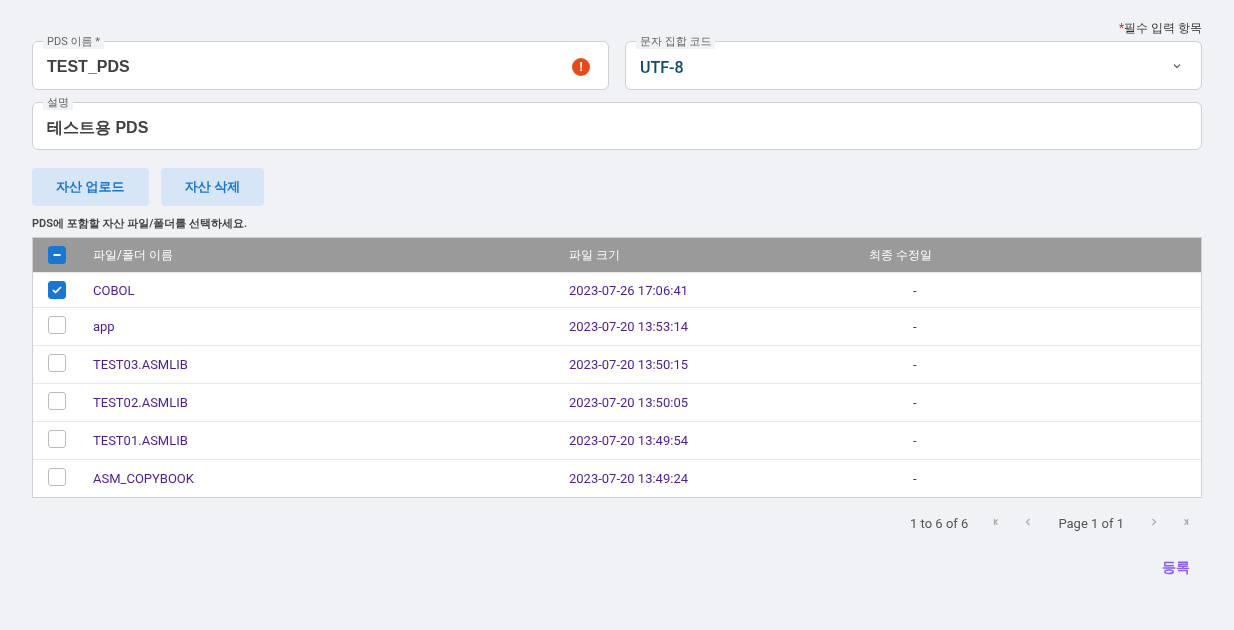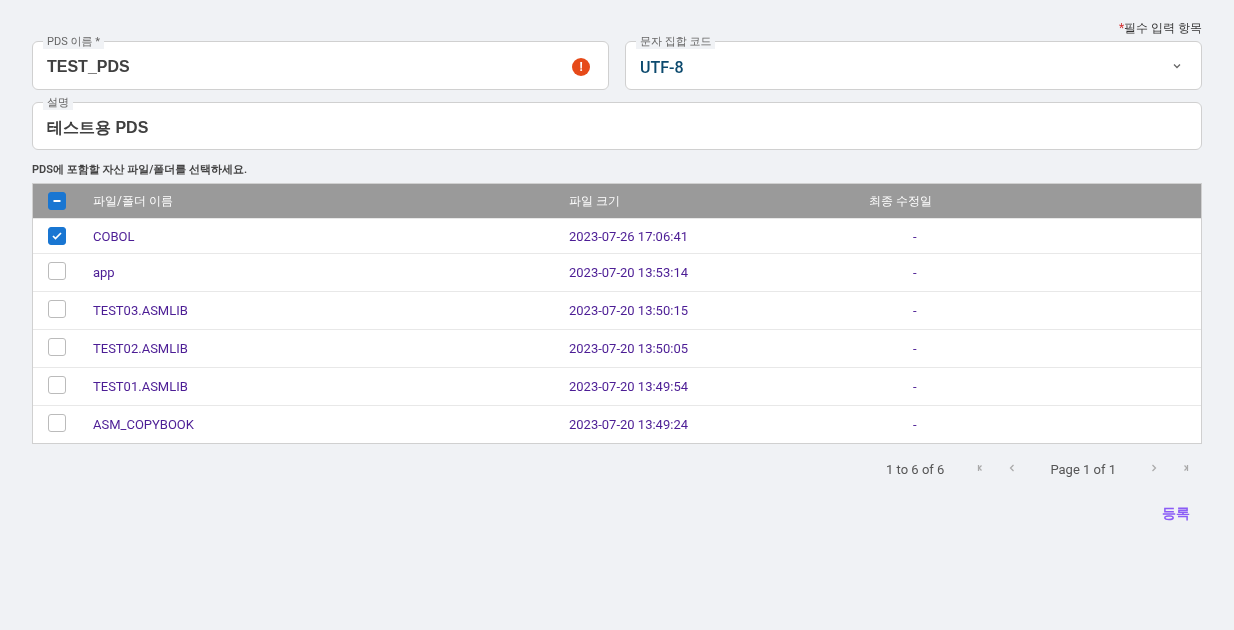--- a/index.html
+++ b/index.html
@@ -156,21 +156,21 @@
     .checkbox.indeterminate {
       background: #1976d2;
       border-color: #1976d2;
       color: #fff;
     }
     .checkbox svg { width: 12px; height: 12px; }
     .pagination {
       display: flex;
       align-items: center;
       justify-content: flex-end;
-      gap: 32px;
+      gap: 24px;
       padding: 18px 12px 4px 12px;
       font-size: 13px;
       color: #555;
     }
     .pagination .nav-btns {
       display: flex;
       gap: 18px;
       color: #aaa;
     }
     .pagination .nav-btn {
@@ -220,20 +220,24 @@
     </div>
   </div>
 
   <div class="form-row">
     <div class="form-group">
       <span class="form-label">설명</span>
       <input class="form-input" type="text" value="테스트용 PDS" style="">
     </div>
   </div>
 
+  <div class="button-row">
+    <button class="btn-secondary">자산 업로드</button>
+    <button class="btn-secondary">자산 삭제</button>
+  </div>
 
   <div class="helper-text">PDS에 포함할 자산 파일/폴더를 선택하세요.</div>
 
   <div class="table-wrap">
     <div class="table-header">
       <div class="cell cell-check">
         <span class="checkbox indeterminate">
           <svg viewBox="0 0 24 24" fill="none" stroke="#fff" stroke-width="4">
               <line x1="5" y1="12" x2="19" y2="12"></line>
             </svg>

